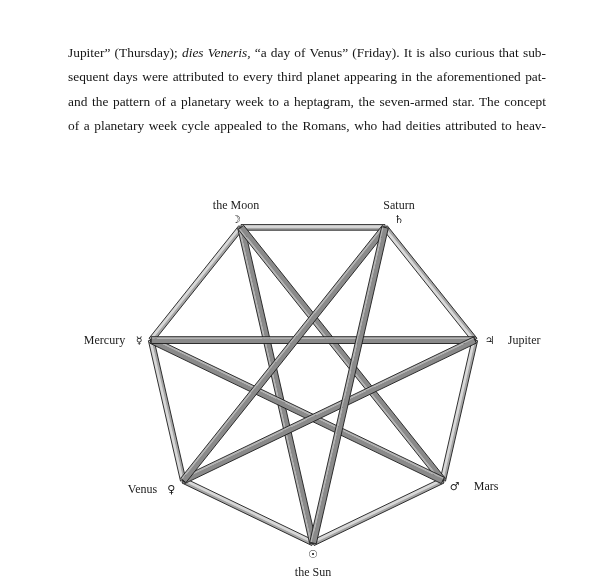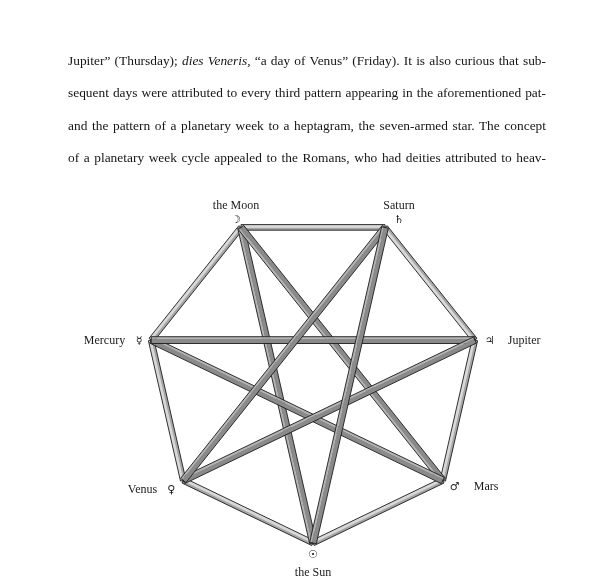--- a/index.html
+++ b/index.html
@@ -5,32 +5,32 @@
   html,body{margin:0;padding:0;}
   body{
     width:600px;height:587px;background:#ffffff;position:relative;overflow:hidden;
     font-family:"Liberation Serif", serif;
   }
   #para{
     position:absolute;left:68px;top:41px;width:478px;
     font-size:13.4px;color:#151515;
   }
   .pline{line-height:24.4px;}
-  .pline.just{text-align:justify;text-align-last:justify;margin-top:8px;}
+  .pline.just{text-align:justify;text-align-last:justify;}
   .it{font-style:italic;}
   #fig{position:absolute;left:0;top:0;}
   .lbl{font-family:"Liberation Serif", serif;font-size:12px;fill:#1b1b1b;}
   .sym{font-family:"DejaVu Sans", sans-serif;font-size:11px;fill:#1b1b1b;}
 </style>
 </head>
 <body>
 
 <div id="para">
     <div class="pline just"><span>Jupiter” (Thursday); </span><span class="it">dies Veneris,</span><span> “a day of Venus” (Friday). It is also curious that sub-</span></div>
-    <div class="pline just"><span>sequent days were attributed to every third pattern appearing in the aforementioned pat-</span></div>
+    <div class="pline just"><span>sequent days were attributed to every third planet appearing in the aforementioned pat-</span></div>
     <div class="pline just"><span>and the pattern of a planetary week to a heptagram, the seven-armed star. The concept</span></div>
     <div class="pline just"><span>of a planetary week cycle appealed to the Romans, who had deities attributed to heav-</span></div>
   </div>
 
 <svg id="fig" width="600" height="587" viewBox="0 0 600 587">
     <polygon points="241.0,224.6 385.0,224.6 385.0,227.7 241.0,227.7" fill="#d8d8d8"></polygon>
     <polygon points="241.0,227.7 385.0,227.7 385.0,230.2 241.0,230.2" fill="#a6a6a6"></polygon>
     <polygon points="241.0,224.6 385.0,224.6 385.0,230.2 241.0,230.2" fill="none" stroke="#1c1c1c" stroke-width="0.9"></polygon>
     <polygon points="382.8,229.2 472.6,341.8 475.1,339.9 385.2,227.3" fill="#d8d8d8"></polygon>
     <polygon points="385.2,227.3 475.1,339.9 477.0,338.3 387.2,225.7" fill="#a6a6a6"></polygon>

